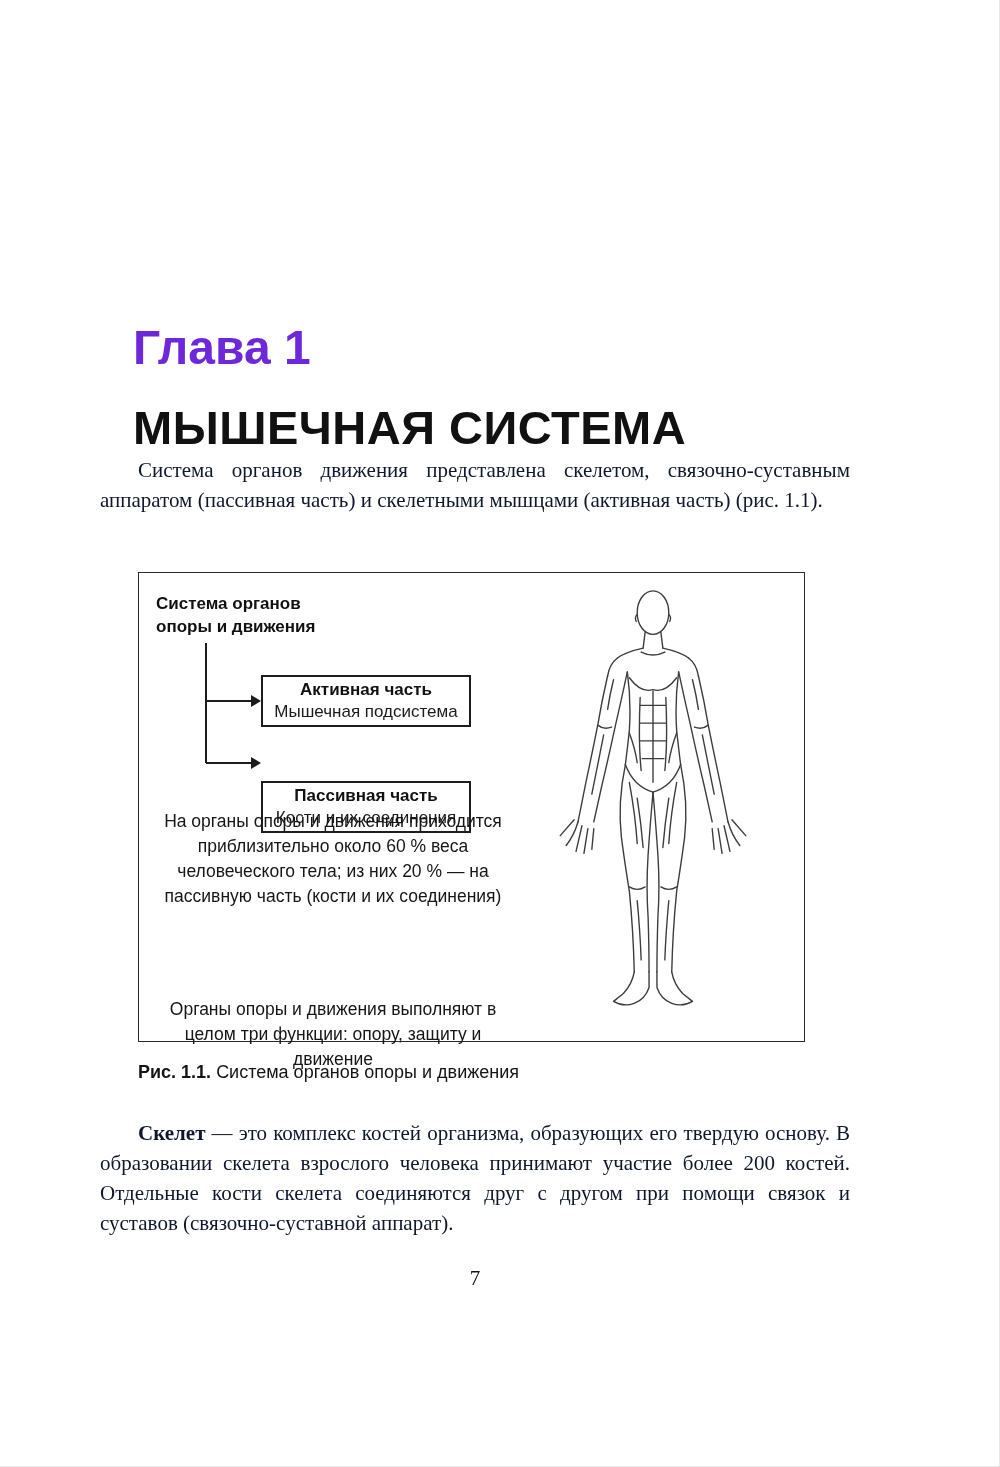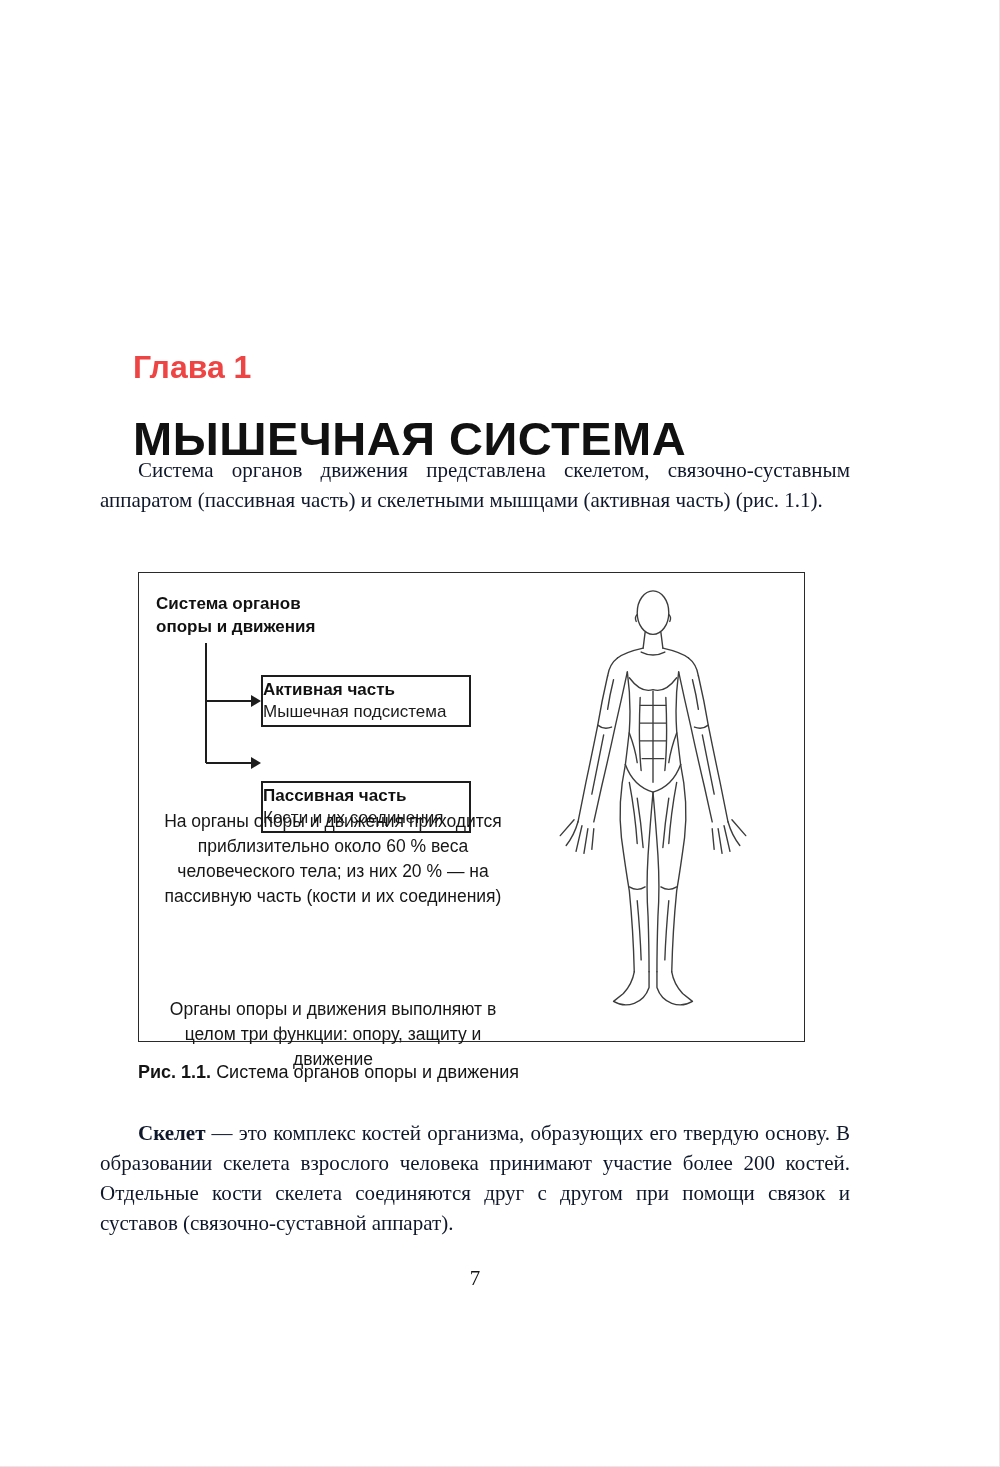--- a/index.html
+++ b/index.html
@@ -14,24 +14,23 @@
     overflow: hidden;
     border-right: 1px solid #e8e8e8;
     border-bottom: 1px solid #e8e8e8;
   }
 
   
   .chapter { position: absolute; left: 133px; top: 320px; }
   .chapter-label {
     font-family: "Liberation Sans", sans-serif;
     font-weight: 700;
-    font-size: 32px;
+    font-size: 48px;
     line-height: 1.15;
-    color: #ef4444;
-    margin-top: 29px;
+    color: #6d28d9;
   }
   .chapter-title {
     font-family: "Liberation Sans", sans-serif;
     font-weight: 700;
     font-size: 47px;
     line-height: 1.1;
     margin-top: 27px;
     color: #111;
     letter-spacing: 0.5px;
   }
@@ -60,21 +59,21 @@
     font-family: "Liberation Sans", sans-serif;
   }
   .root-label {
     position: absolute; left: 17px; top: 20px; width: 175px;
     font-weight: 700; font-size: 17px; line-height: 1.35; color: #111;
   }
   .connector { position: absolute; left: 0; top: 0; pointer-events: none; }
   .dbox {
     position: absolute; left: 122px; width: 210px; height: 52px;
     border: 2px solid #1d1d1d;
-    display: flex; flex-direction: column; align-items: flex-start; justify-content: center;
+    display: flex; flex-direction: column; align-items: center; justify-content: center;
     text-align: center; background: #fff;
   }
   .dbox1 { top: 102px; }
   .dbox2 { top: 164px; margin-top: 44px; }
   .dbox-title { font-weight: 700; font-size: 17px; line-height: 1.3; color: #111; }
   .dbox-sub { font-weight: 400; font-size: 17px; line-height: 1.3; color: #1b1b1b; }
   .note {
     position: absolute; left: 8px; width: 372px;
     font-size: 17.5px; line-height: 25px; text-align: center; color: #161616;
   }

